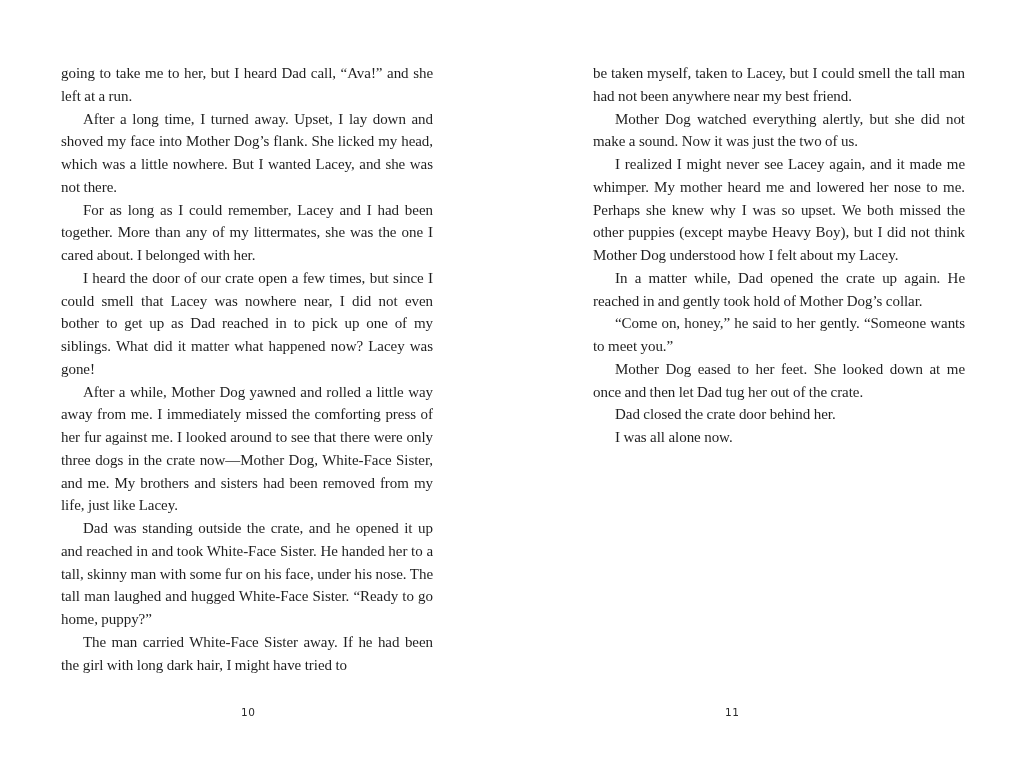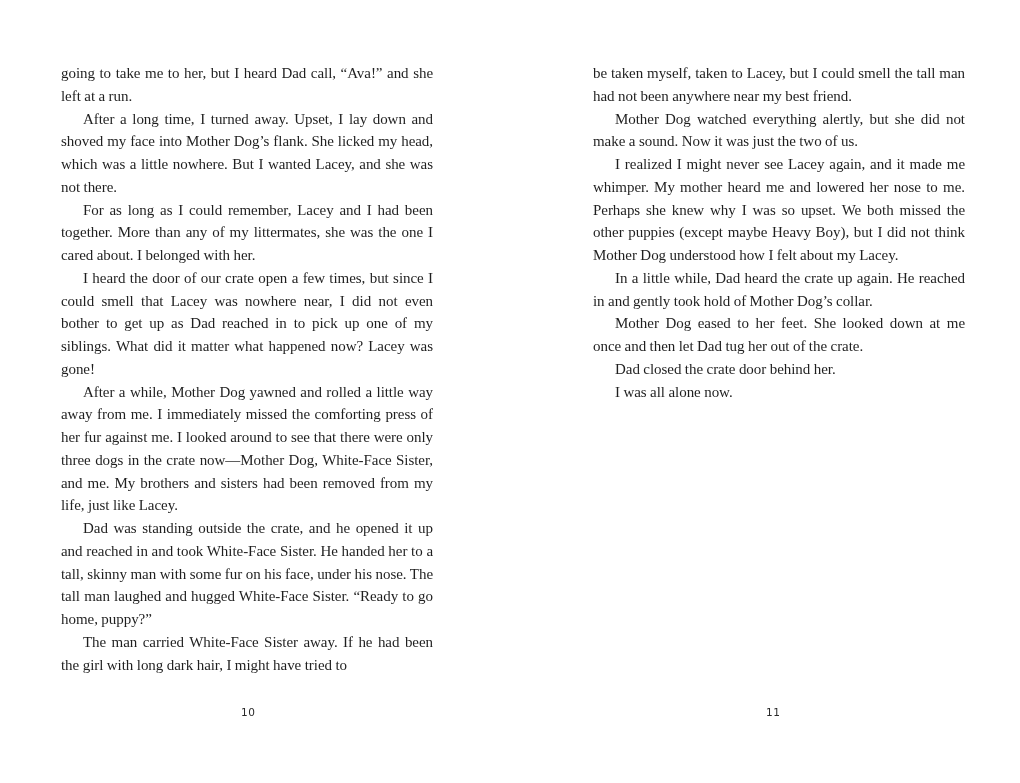--- a/index.html
+++ b/index.html
@@ -13,39 +13,40 @@
   .para {
     margin: 0; font-size: 15px; line-height: 22.75px; text-align: justify;
     text-indent: 22px; letter-spacing: -0.05px; word-spacing: -0.2px;
   }
   .para.noindent { text-indent: 0; }
   .pagenum {
     position: absolute; top: 706px; font-family: "DejaVu Sans", sans-serif; font-size: 10.5px;
     color: #2a2a2a; letter-spacing: 0.5px;
   }
   .pagenum.left { left: 241px; text-align: right; }
-  .pagenum.right { left: 766px; }
+  .pagenum.right { left: 725px; }
 </style>
 </head>
 <body>
 
 <div class="page left">
   <p class="para noindent">going to take me to her, but I heard Dad call, “Ava!” and she left at a run.</p>
   <p class="para">After a long time, I turned away. Upset, I lay down and shoved my face into Mother Dog’s flank. She licked my head, which was a little nowhere. But I wanted Lacey, and she was not there.</p>
   <p class="para">For as long as I could remember, Lacey and I had been together. More than any of my littermates, she was the one I cared about. I belonged with her.</p>
   <p class="para">I heard the door of our crate open a few times, but since I could smell that Lacey was nowhere near, I did not even bother to get up as Dad reached in to pick up one of my siblings. What did it matter what happened now? Lacey was gone!</p>
   <p class="para">After a while, Mother Dog yawned and rolled a little way away from me. I immediately missed the comforting press of her fur against me. I looked around to see that there were only three dogs in the crate now—Mother Dog, White-Face Sister, and me. My brothers and sisters had been removed from my life, just like Lacey.</p>
   <p class="para">Dad was standing outside the crate, and he opened it up and reached in and took White-Face Sister. He handed her to a tall, skinny man with some fur on his face, under his nose. The tall man laughed and hugged White-Face Sister. “Ready to go home, puppy?”</p>
   <p class="para">The man carried White-Face Sister away. If he had been the girl with long dark hair, I might have tried to</p>
 </div>
 
 <div class="page right">
   <p class="para noindent">be taken myself, taken to Lacey, but I could smell the tall man had not been anywhere near my best friend.</p>
   <p class="para">Mother Dog watched everything alertly, but she did not make a sound. Now it was just the two of us.</p>
   <p class="para">I realized I might never see Lacey again, and it made me whimper. My mother heard me and lowered her nose to me. Perhaps she knew why I was so upset. We both missed the other puppies (except maybe Heavy Boy), but I did not think Mother Dog understood how I felt about my Lacey.</p>
-  <p class="para">In a little while, Dad heard the crate up again. He reached in and gently took hold of Mother Dog’s collar.</p>
+  <p class="para">In a matter while, Dad opened the crate up again. He reached in and gently took hold of Mother Dog’s collar.</p>
+  <p class="para">“Come on, honey,” he said to her gently. “Someone wants to meet you.”</p>
   <p class="para">Mother Dog eased to her feet. She looked down at me once and then let Dad tug her out of the crate.</p>
   <p class="para">Dad closed the crate door behind her.</p>
   <p class="para">I was all alone now.</p>
 </div>
 
 <div class="pagenum left">10</div>
 <div class="pagenum right">11</div>
 
 </body></html>

